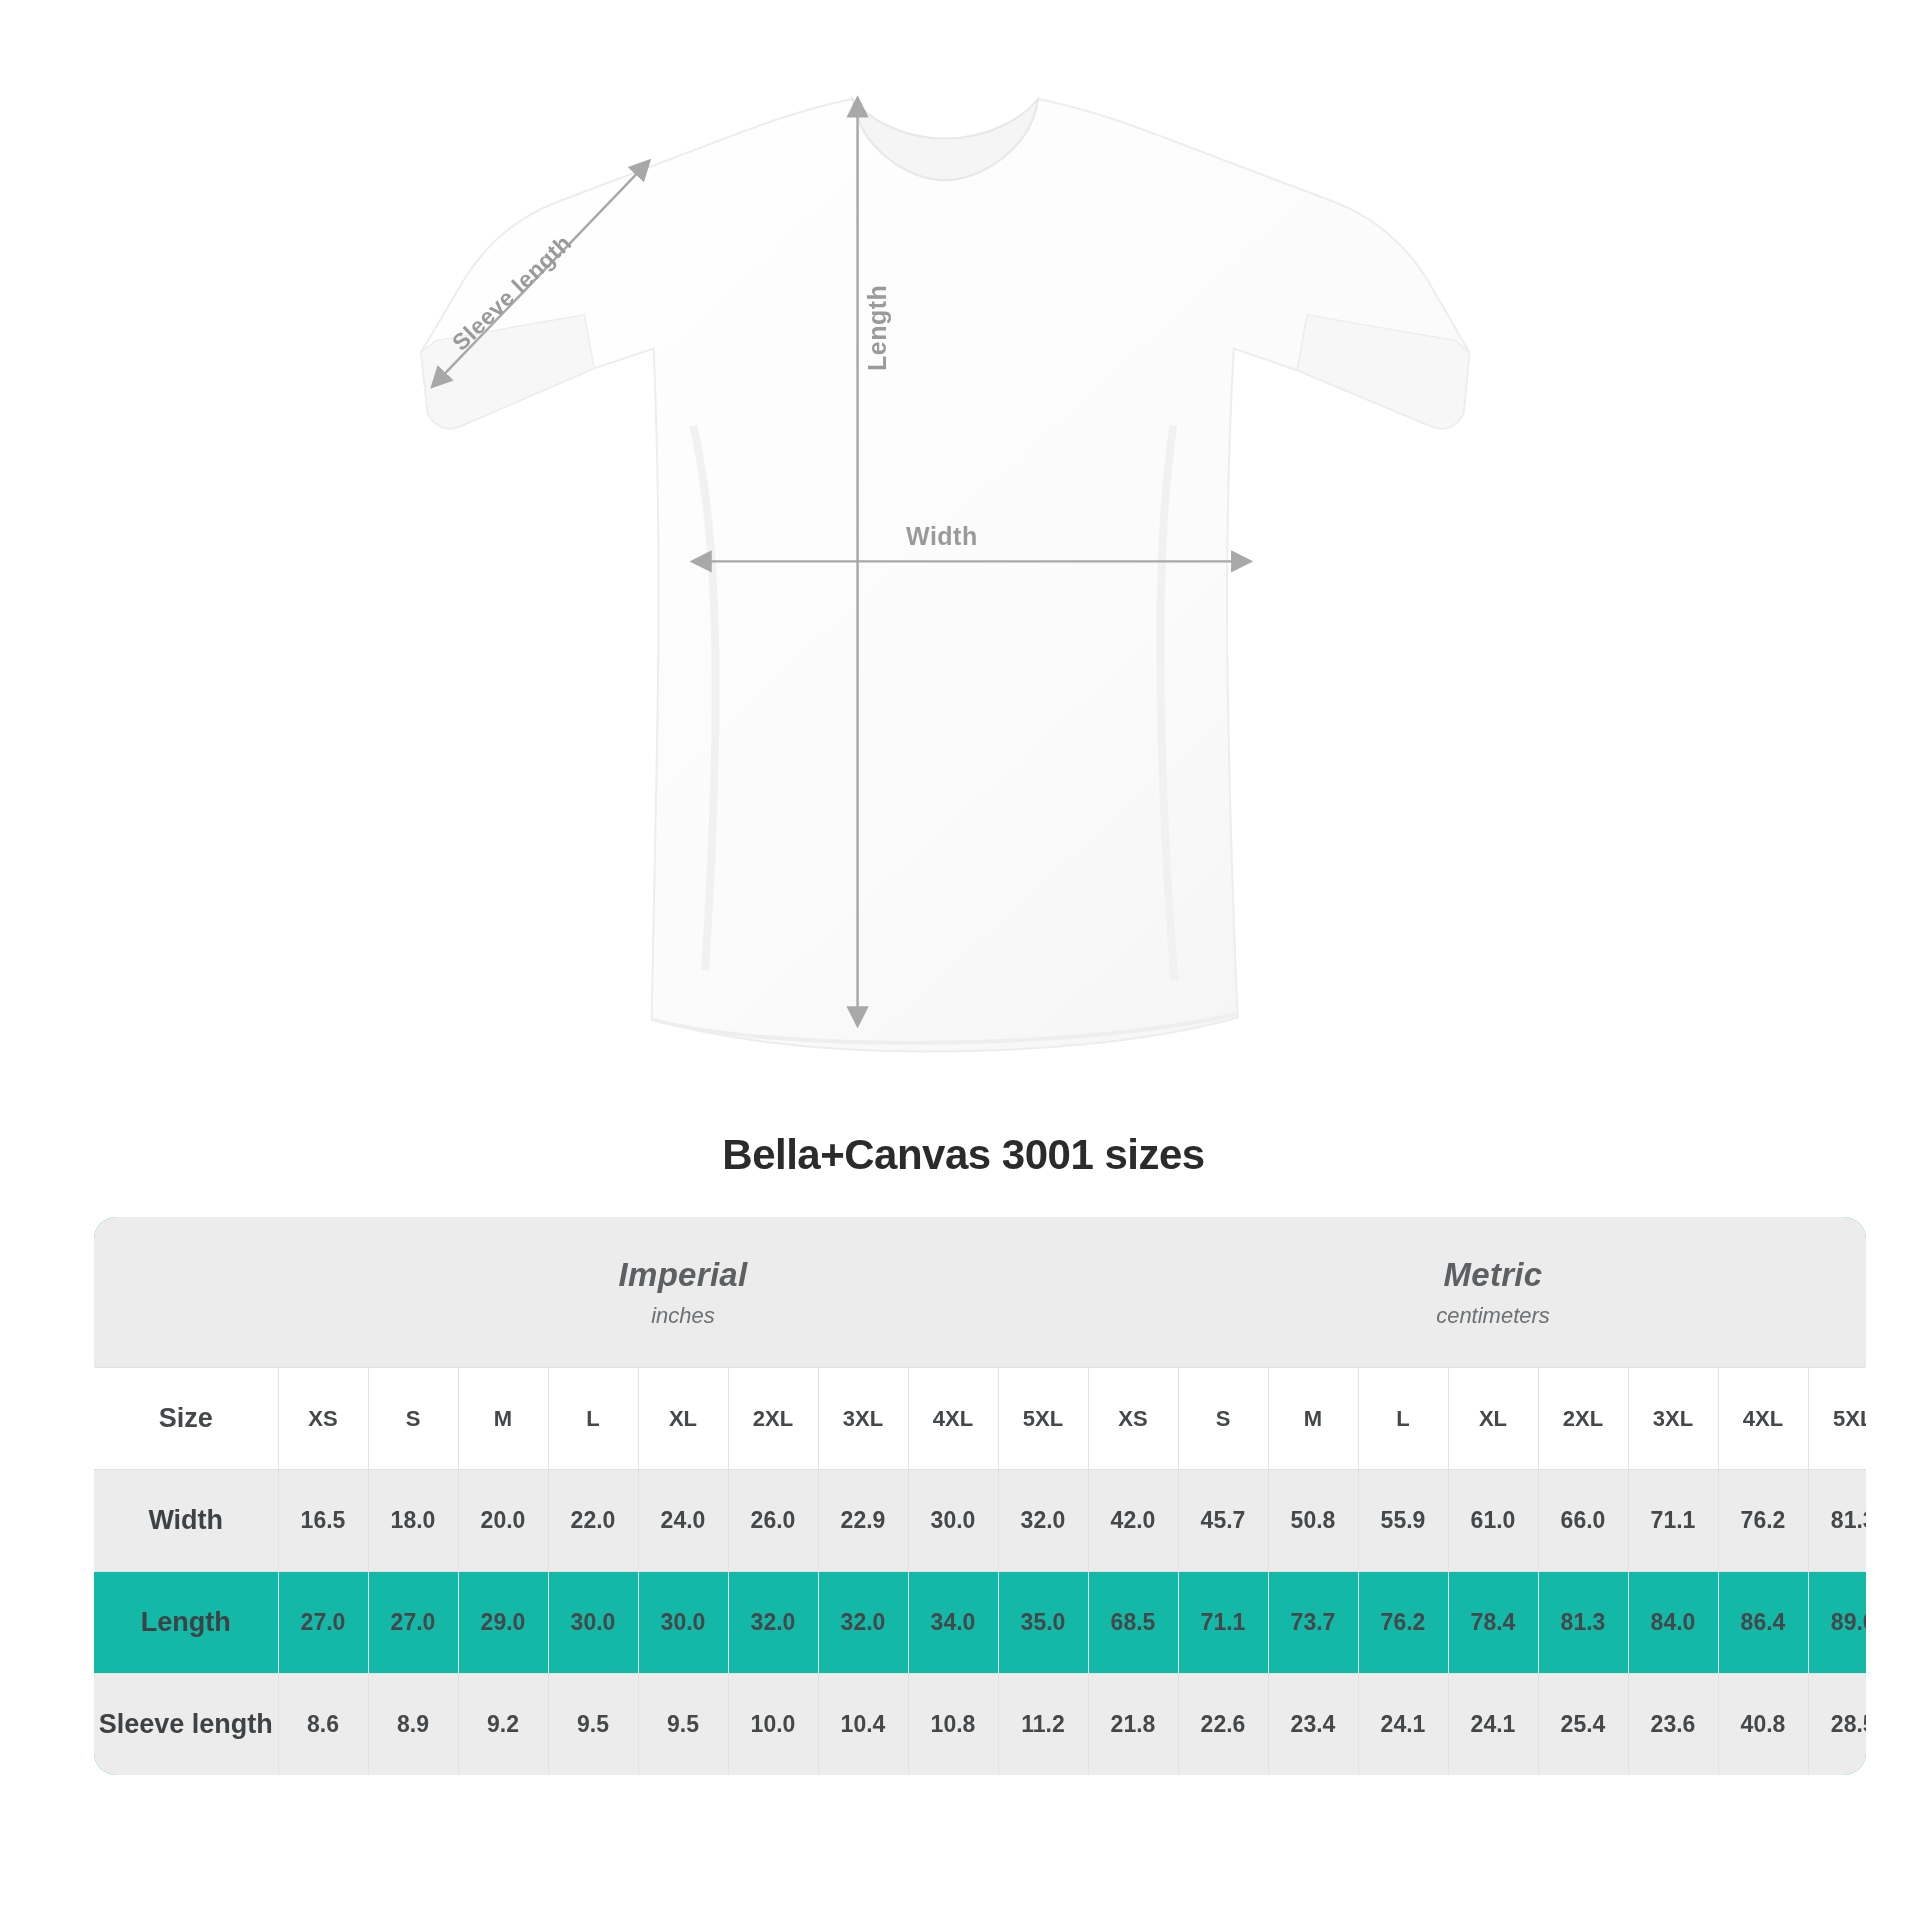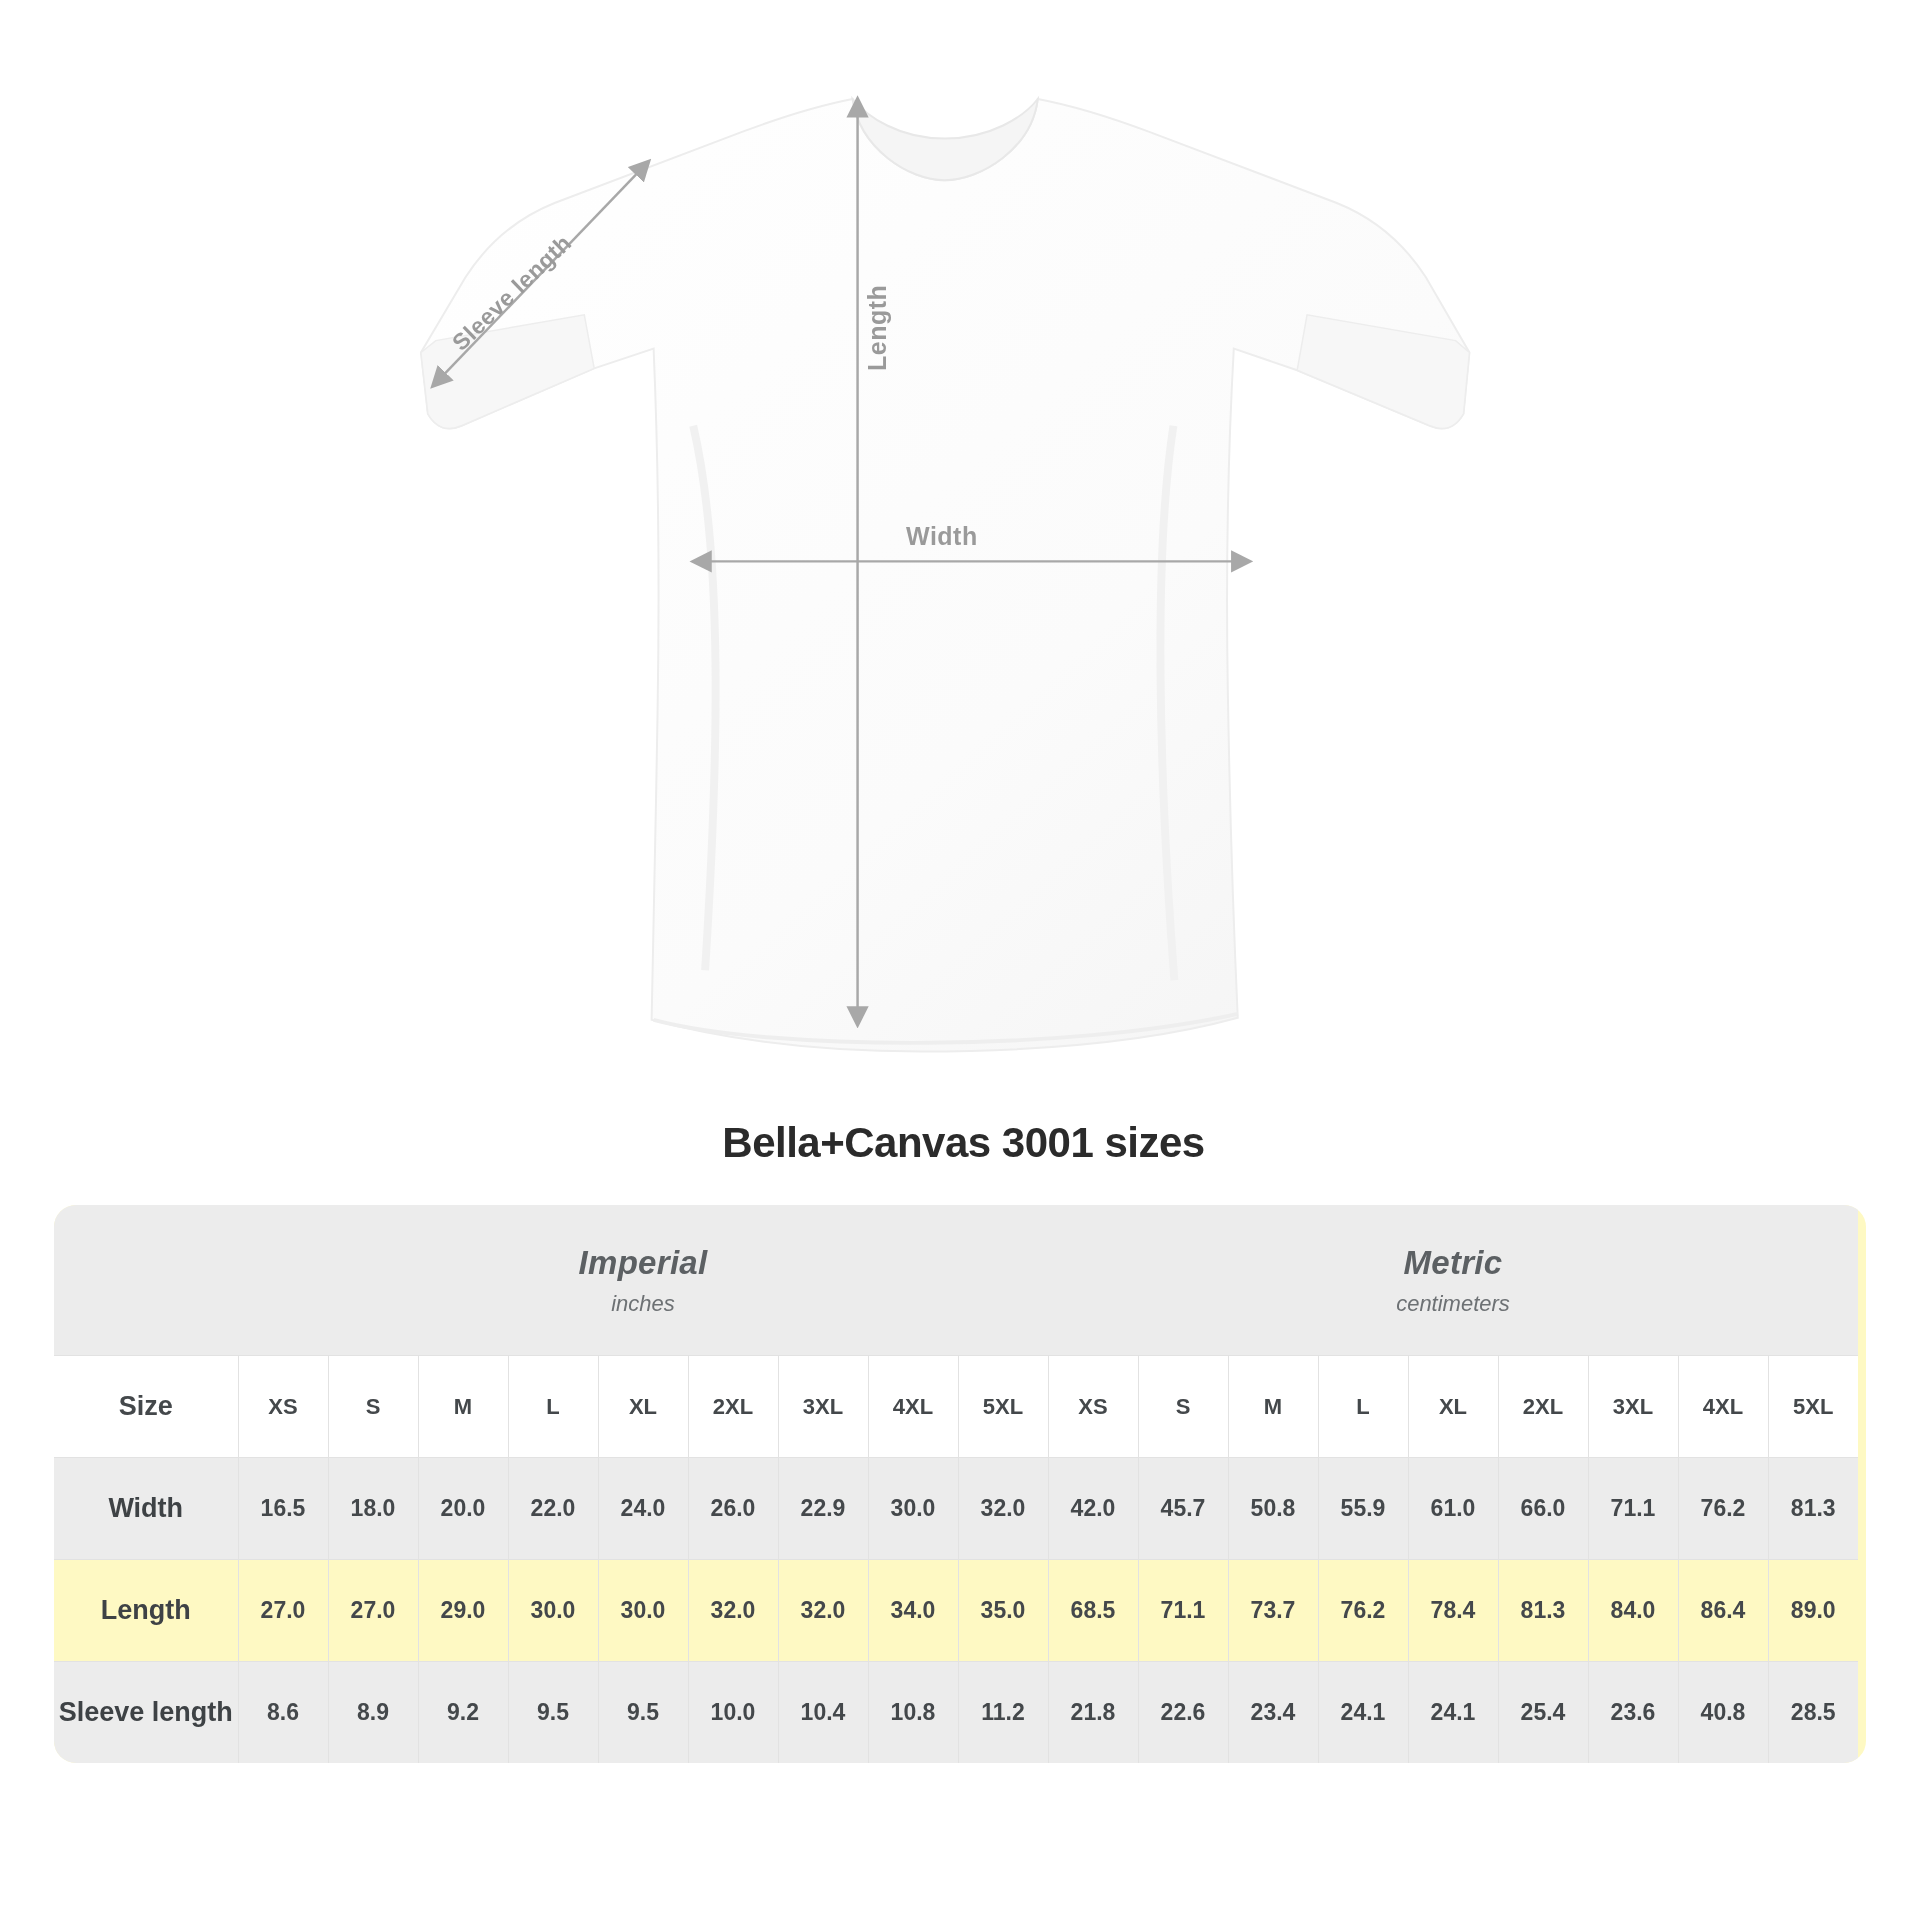--- a/index.html
+++ b/index.html
@@ -53,41 +53,41 @@
     left: 447px;
     top: 337px;
     font-size: 23px;
     transform: rotate(-44deg);
     transform-origin: left top;
   }
 
   
   .title-block {
     text-align: center;
-    margin-top: 20px;
+    margin-top: 32px;
   }
   .chart-title {
     font-size: 42px;
     font-weight: bold;
     color: #2b2b2b;
     letter-spacing: -0.5px;
   }
   .chart-note {
     font-size: 24px;
     font-style: italic;
     color: #56595c;
     margin-top: 22px;
   }
 
   
   .table-wrap {
-    margin: 38px 61px 0 54px;
+    margin: 38px 61px 0 94px;
     border-radius: 22px;
     overflow: hidden;
-    background: #fef9c3;
+    background: #14b8a6;
   }
   table.size-table {
     border-collapse: collapse;
     width: 1804px;
     table-layout: fixed;
   }
   table.size-table td,
   table.size-table th {
     text-align: center;
     vertical-align: middle;

